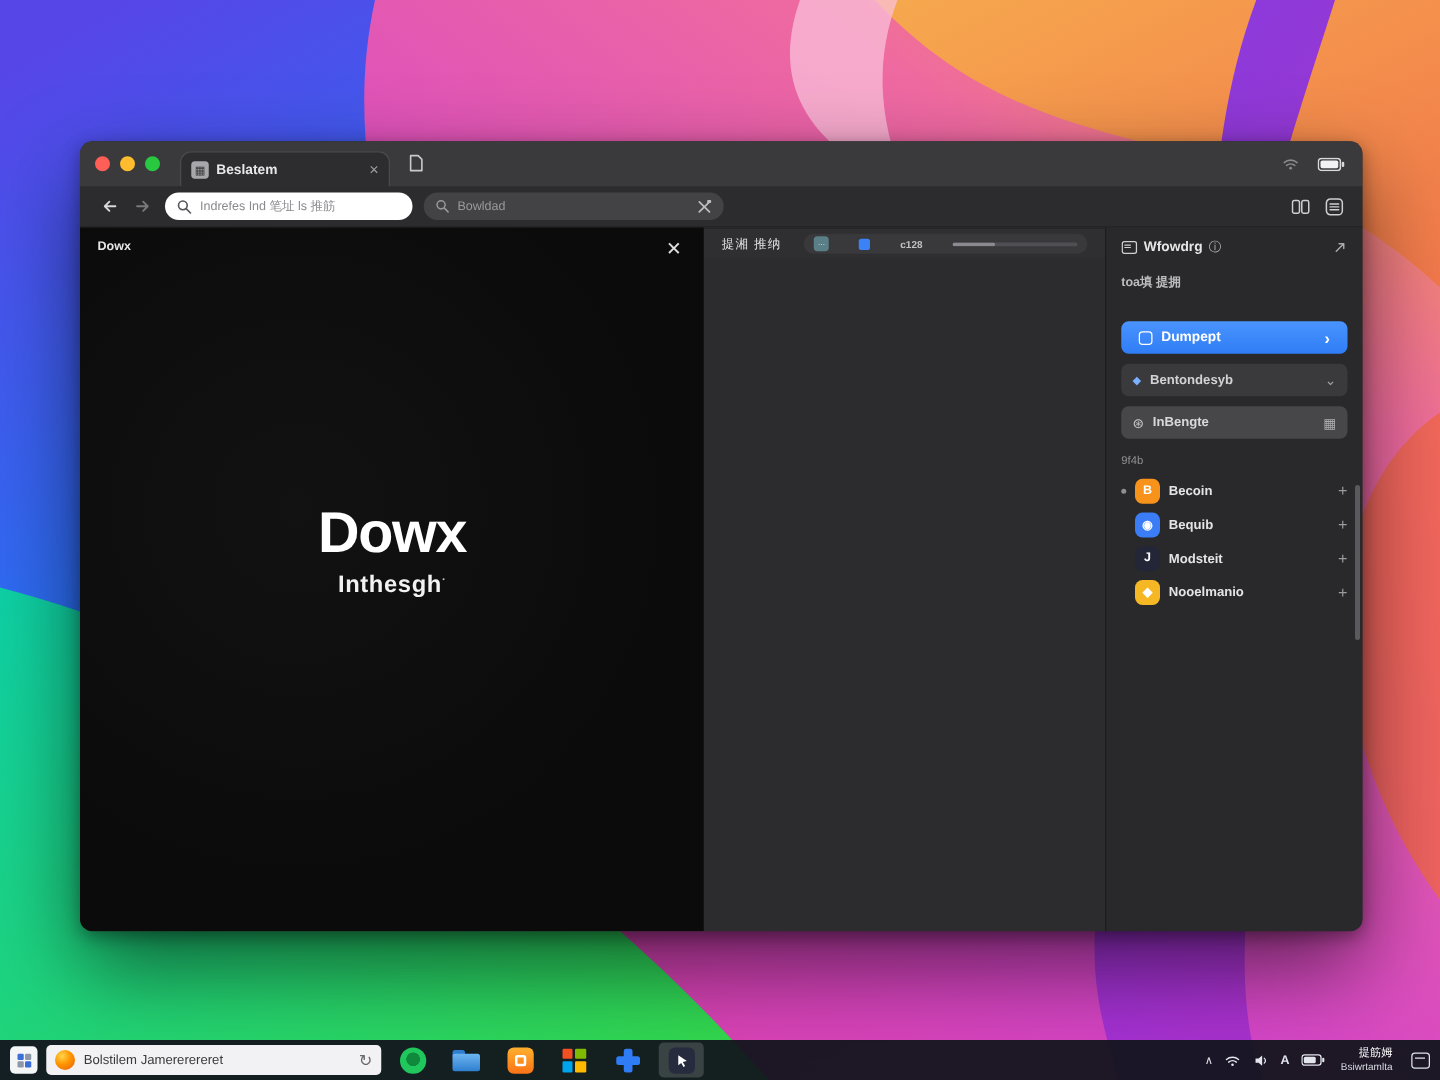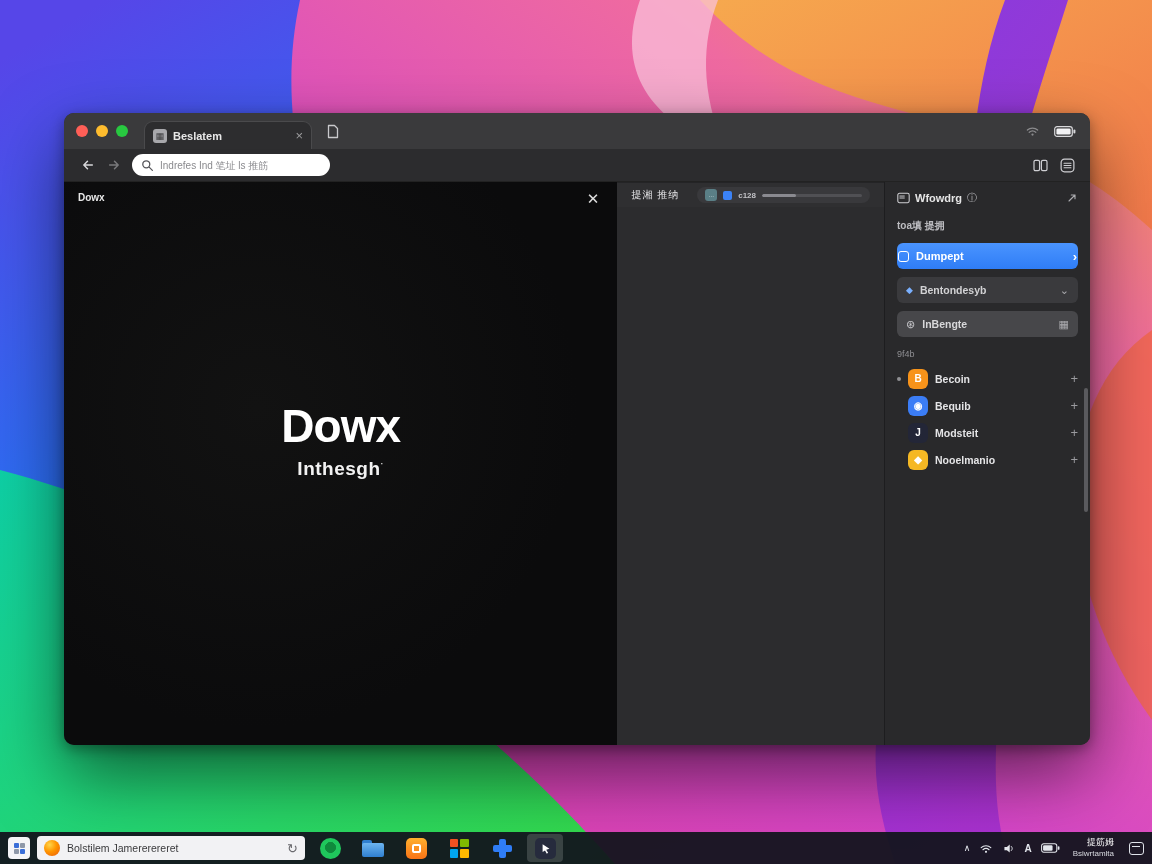--- a/index.html
+++ b/index.html
@@ -58,22 +58,22 @@
   .logo-sub{font-size:19px;font-weight:bold;color:#f2f2f2;margin-top:9px;letter-spacing:.5px}
   .logo-sub sup{font-size:9px;color:#cfcfcf}
 
   .sidebar{width:206px;flex:none;background:#29292b;border-left:1px solid #1d1d1f;
     padding:9px 12px;position:relative;display:flex;flex-direction:column}
   .sb-head{display:flex;align-items:center;gap:5px;color:#e6e6e6}
   .sb-head-title{font-size:11px;font-weight:bold}
   .sb-info{font-size:10px;color:#b9b9bd}
   .sb-head-sp{flex:1}
   .sb-section{margin-top:14px;font-size:10px;font-weight:bold;color:#bdbdc1}
-  .sb-btn{margin-top:10px;height:26px;border-radius:6px;display:flex;align-items:center;
-    padding:0 1px;gap:7px;background:linear-gradient(180deg,#4a94ff,#2f7df6);color:#fff}
+  .sb-btn{margin-top:24px;height:26px;border-radius:6px;display:flex;align-items:center;
+    padding:0 14px;gap:7px;background:linear-gradient(180deg,#4a94ff,#2f7df6);color:#fff}
   .sb-btn-ic{width:11px;height:11px;border:1.4px solid #fff;border-radius:3px;flex:none}
   .sb-btn-label{font-size:11px;font-weight:bold;flex:1}
   .sb-btn-chev{font-size:13px;font-weight:bold}
   .sb-drop{margin-top:8px;height:26px;border-radius:6px;background:#3a3a3d;display:flex;
     align-items:center;padding:0 9px;gap:7px;color:#d2d2d4}
   .sb-drop-label{font-size:10.5px;font-weight:bold;flex:1}
   .sb-drop-chev{color:#a9a9ad;font-size:11px}
   .sb-row3{margin-top:8px;height:26px;border-radius:6px;background:#47474a;display:flex;
     align-items:center;padding:0 9px;gap:7px;color:#d8d8da}
   .sb-row3-ic{font-size:11px;color:#c9c9cd}
@@ -86,21 +86,21 @@
   .sb-dot.hid{visibility:hidden}
   .sb-ic{width:20px;height:20px;border-radius:6px;color:#fff;font-size:10px;font-weight:bold;
     display:flex;align-items:center;justify-content:center;flex:none}
   .sb-label{font-size:10.5px;font-weight:bold;color:#e4e4e6;flex:1}
   .sb-add{color:#9a9a9e;font-size:13px;line-height:1}
   .sb-scroll{position:absolute;right:2px;top:206px;width:4px;height:124px;border-radius:2px;background:#5a5a5e}
 
   .statusbar{height:25px;flex:none;background:#2f2f31;border-top:1px solid #242426;
     display:flex;align-items:center;padding:0 14px;gap:18px}
   .st-label{font-size:10px;font-weight:normal;color:#e6e6e8;letter-spacing:1px}
-  .st-pill{display:flex;align-items:center;gap:6px;background:#39393c;border-radius:8px;
+  .st-pill{display:flex;align-items:center;gap:24px;background:#39393c;border-radius:8px;
     padding:2px 8px}
   .st-chat{width:12px;height:12px;border-radius:3px;background:#5a7f86;color:#e8f2f4;
     font-size:6px;display:flex;align-items:center;justify-content:center}
   .st-tile{width:9px;height:9px;border-radius:2px;background:#3b82f6}
   .st-badge{font-size:8px;color:#c2c2c6;font-weight:bold}
   .st-progress{width:100px;height:3px;border-radius:2px;background:#505054;overflow:hidden}
   .st-fill{height:100%;width:34%;background:#8a8a90;border-radius:2px}
 
   
   .taskbar{position:absolute;left:0;bottom:0;width:1152px;height:32px;
@@ -233,20 +233,31 @@
           <path d="M2.5 8 H11.8 M8 3.8 L12.2 8 L8 12.2" stroke="#d8d8da" stroke-width="1.7" fill="none" stroke-linecap="round" stroke-linejoin="round"></path>
         </svg>
     </span>
     <div class="pill addr">
       <svg width="13" height="13" viewBox="0 0 16 16">
         <circle cx="6.5" cy="6.5" r="4.3" fill="none" stroke="#55555a" stroke-width="1.6"></circle>
         <path d="M10 10 L14 14" stroke="#55555a" stroke-width="1.6" stroke-linecap="round"></path>
       </svg>
       <input type="text" placeholder="Indrefes Ind 笔址 ls 推筋" style="">
     </div>
+    <div class="pill srch">
+      <svg width="12" height="12" viewBox="0 0 16 16">
+        <circle cx="6.5" cy="6.5" r="4.3" fill="none" stroke="#9a9a9e" stroke-width="1.6"></circle>
+        <path d="M10 10 L14 14" stroke="#9a9a9e" stroke-width="1.6" stroke-linecap="round"></path>
+      </svg>
+      <input type="text" placeholder="Bowldad" style="">
+      <svg width="13" height="13" viewBox="0 0 16 16">
+        <path d="M3 13 L13 3 M3 3 L13 13" stroke="#bdbdc1" stroke-width="1.7" stroke-linecap="round"></path>
+        <rect x="10.7" y="1.2" width="4" height="3" rx="1" fill="#bdbdc1"></rect>
+      </svg>
+    </div>
     <span class="tbar-spacer"></span>
     <span class="nav-ic">
       <svg width="15" height="13" viewBox="0 0 16 14">
         <rect x="1" y="1.5" width="6" height="11" rx="1.5" fill="none" stroke="#cfcfd3" stroke-width="1.3"></rect>
         <rect x="9" y="1.5" width="6" height="11" rx="1.5" fill="none" stroke="#cfcfd3" stroke-width="1.3"></rect>
       </svg>
     </span>
     <span class="nav-ic">
       <svg width="15" height="15" viewBox="0 0 16 16">
         <rect x="1.2" y="1.2" width="13.6" height="13.6" rx="3.5" fill="none" stroke="#cfcfd3" stroke-width="1.3"></rect>

